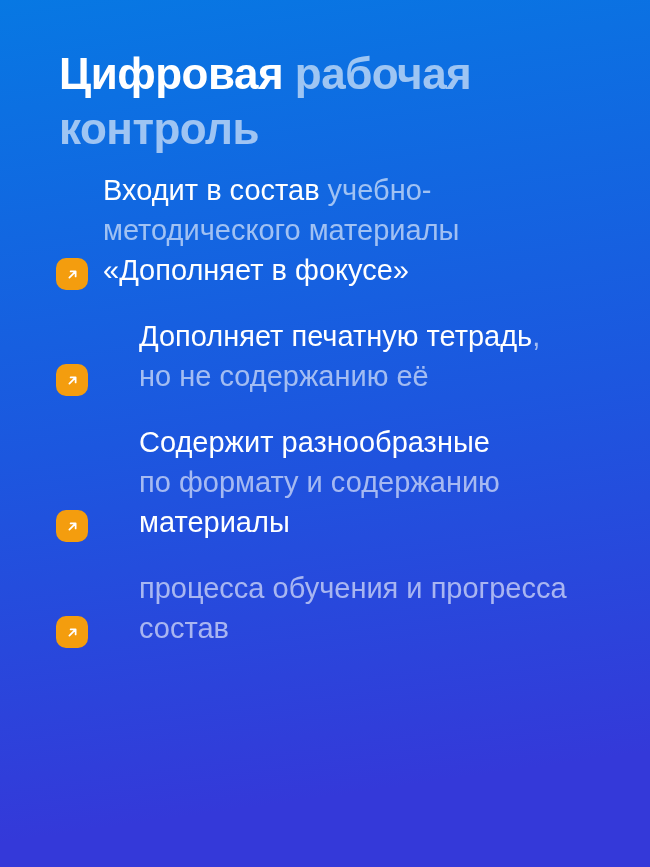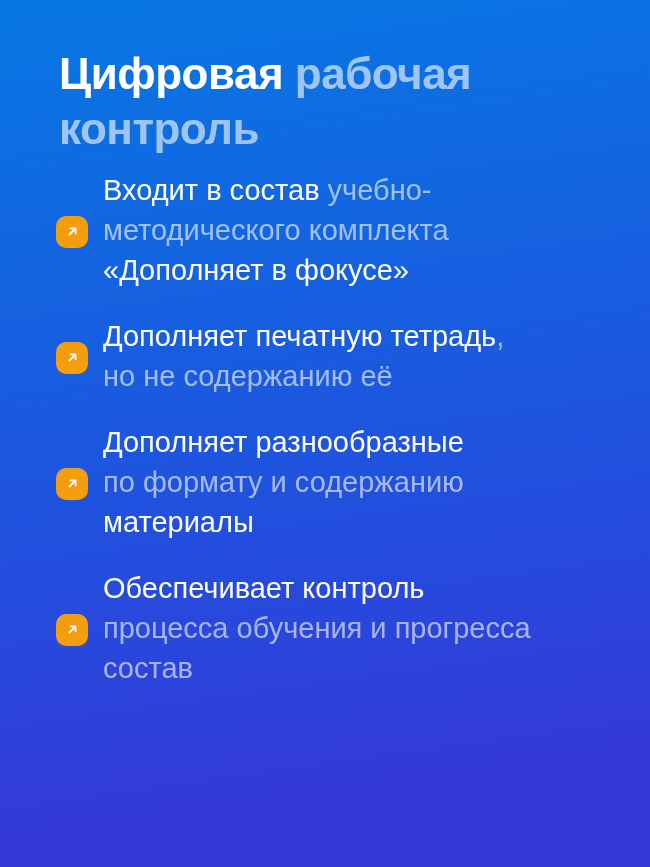--- a/index.html
+++ b/index.html
@@ -30,24 +30,25 @@
     line-height: 55px;
     letter-spacing: -0.5px;
   }
   .tone-primary { color: var(--text-primary, #FFFFFF); }
   .tone-secondary { color: var(--text-secondary, rgba(255,255,255,0.60)); }
   .bullets {
     margin-top: 14px;
   }
   .bullet {
     display: flex;
-    align-items: center;
+    align-items: flex-end;
   }
   .bullet + .bullet {
     margin-top: 26px;
+    gap: 36px;
   }
   .icon {
     flex: 0 0 32px;
     width: 32px;
     height: 32px;
     margin-top: 3px;
     border-radius: 10px;
     background: var(--accent-orange, #F49D0E);
     display: flex;
     align-items: center;
@@ -78,21 +79,21 @@
     </h1>
   <section class="bullets" id="bullets">
       <div class="bullet">
         <span class="icon">
     <svg viewBox="0 0 24 24" fill="none" xmlns="http://www.w3.org/2000/svg" aria-hidden="true">
       <path d="M7 17 L17 7 M9 7 H17 V15" stroke="#FFFFFF" stroke-width="2.8" stroke-linecap="round" stroke-linejoin="round"></path>
     </svg>
   </span>
         <div class="bullet-text">
           <div class="line"><span class="tone-primary">Входит в состав </span><span class="tone-secondary">учебно-</span></div>
-          <div class="line"><span class="tone-secondary">методического комплекта</span></div>
+          <div class="line"><span class="tone-secondary">методического материалы</span></div>
           <div class="line"><span class="tone-primary">«Дополняет в фокусе»</span></div>
         </div>
       </div>
       <div class="bullet">
         <span class="icon">
     <svg viewBox="0 0 24 24" fill="none" xmlns="http://www.w3.org/2000/svg" aria-hidden="true">
       <path d="M7 17 L17 7 M9 7 H17 V15" stroke="#FFFFFF" stroke-width="2.8" stroke-linecap="round" stroke-linejoin="round"></path>
     </svg>
   </span>
         <div class="bullet-text">
@@ -100,31 +101,30 @@
           <div class="line"><span class="tone-secondary">но не содержанию её</span></div>
         </div>
       </div>
       <div class="bullet">
         <span class="icon">
     <svg viewBox="0 0 24 24" fill="none" xmlns="http://www.w3.org/2000/svg" aria-hidden="true">
       <path d="M7 17 L17 7 M9 7 H17 V15" stroke="#FFFFFF" stroke-width="2.8" stroke-linecap="round" stroke-linejoin="round"></path>
     </svg>
   </span>
         <div class="bullet-text">
-          <div class="line"><span class="tone-primary">Дополняет разнообразные</span></div>
+          <div class="line"><span class="tone-primary">Содержит разнообразные</span></div>
           <div class="line"><span class="tone-secondary">по формату и содержанию</span></div>
           <div class="line"><span class="tone-primary">материалы</span></div>
         </div>
       </div>
       <div class="bullet">
         <span class="icon">
     <svg viewBox="0 0 24 24" fill="none" xmlns="http://www.w3.org/2000/svg" aria-hidden="true">
       <path d="M7 17 L17 7 M9 7 H17 V15" stroke="#FFFFFF" stroke-width="2.8" stroke-linecap="round" stroke-linejoin="round"></path>
     </svg>
   </span>
         <div class="bullet-text">
-          <div class="line"><span class="tone-primary">Обеспечивает контроль</span></div>
           <div class="line"><span class="tone-secondary">процесса обучения и прогресса</span></div>
           <div class="line"><span class="tone-secondary">состав</span></div>
         </div>
       </div>
     </section>
 </main>
 
 </body></html>

